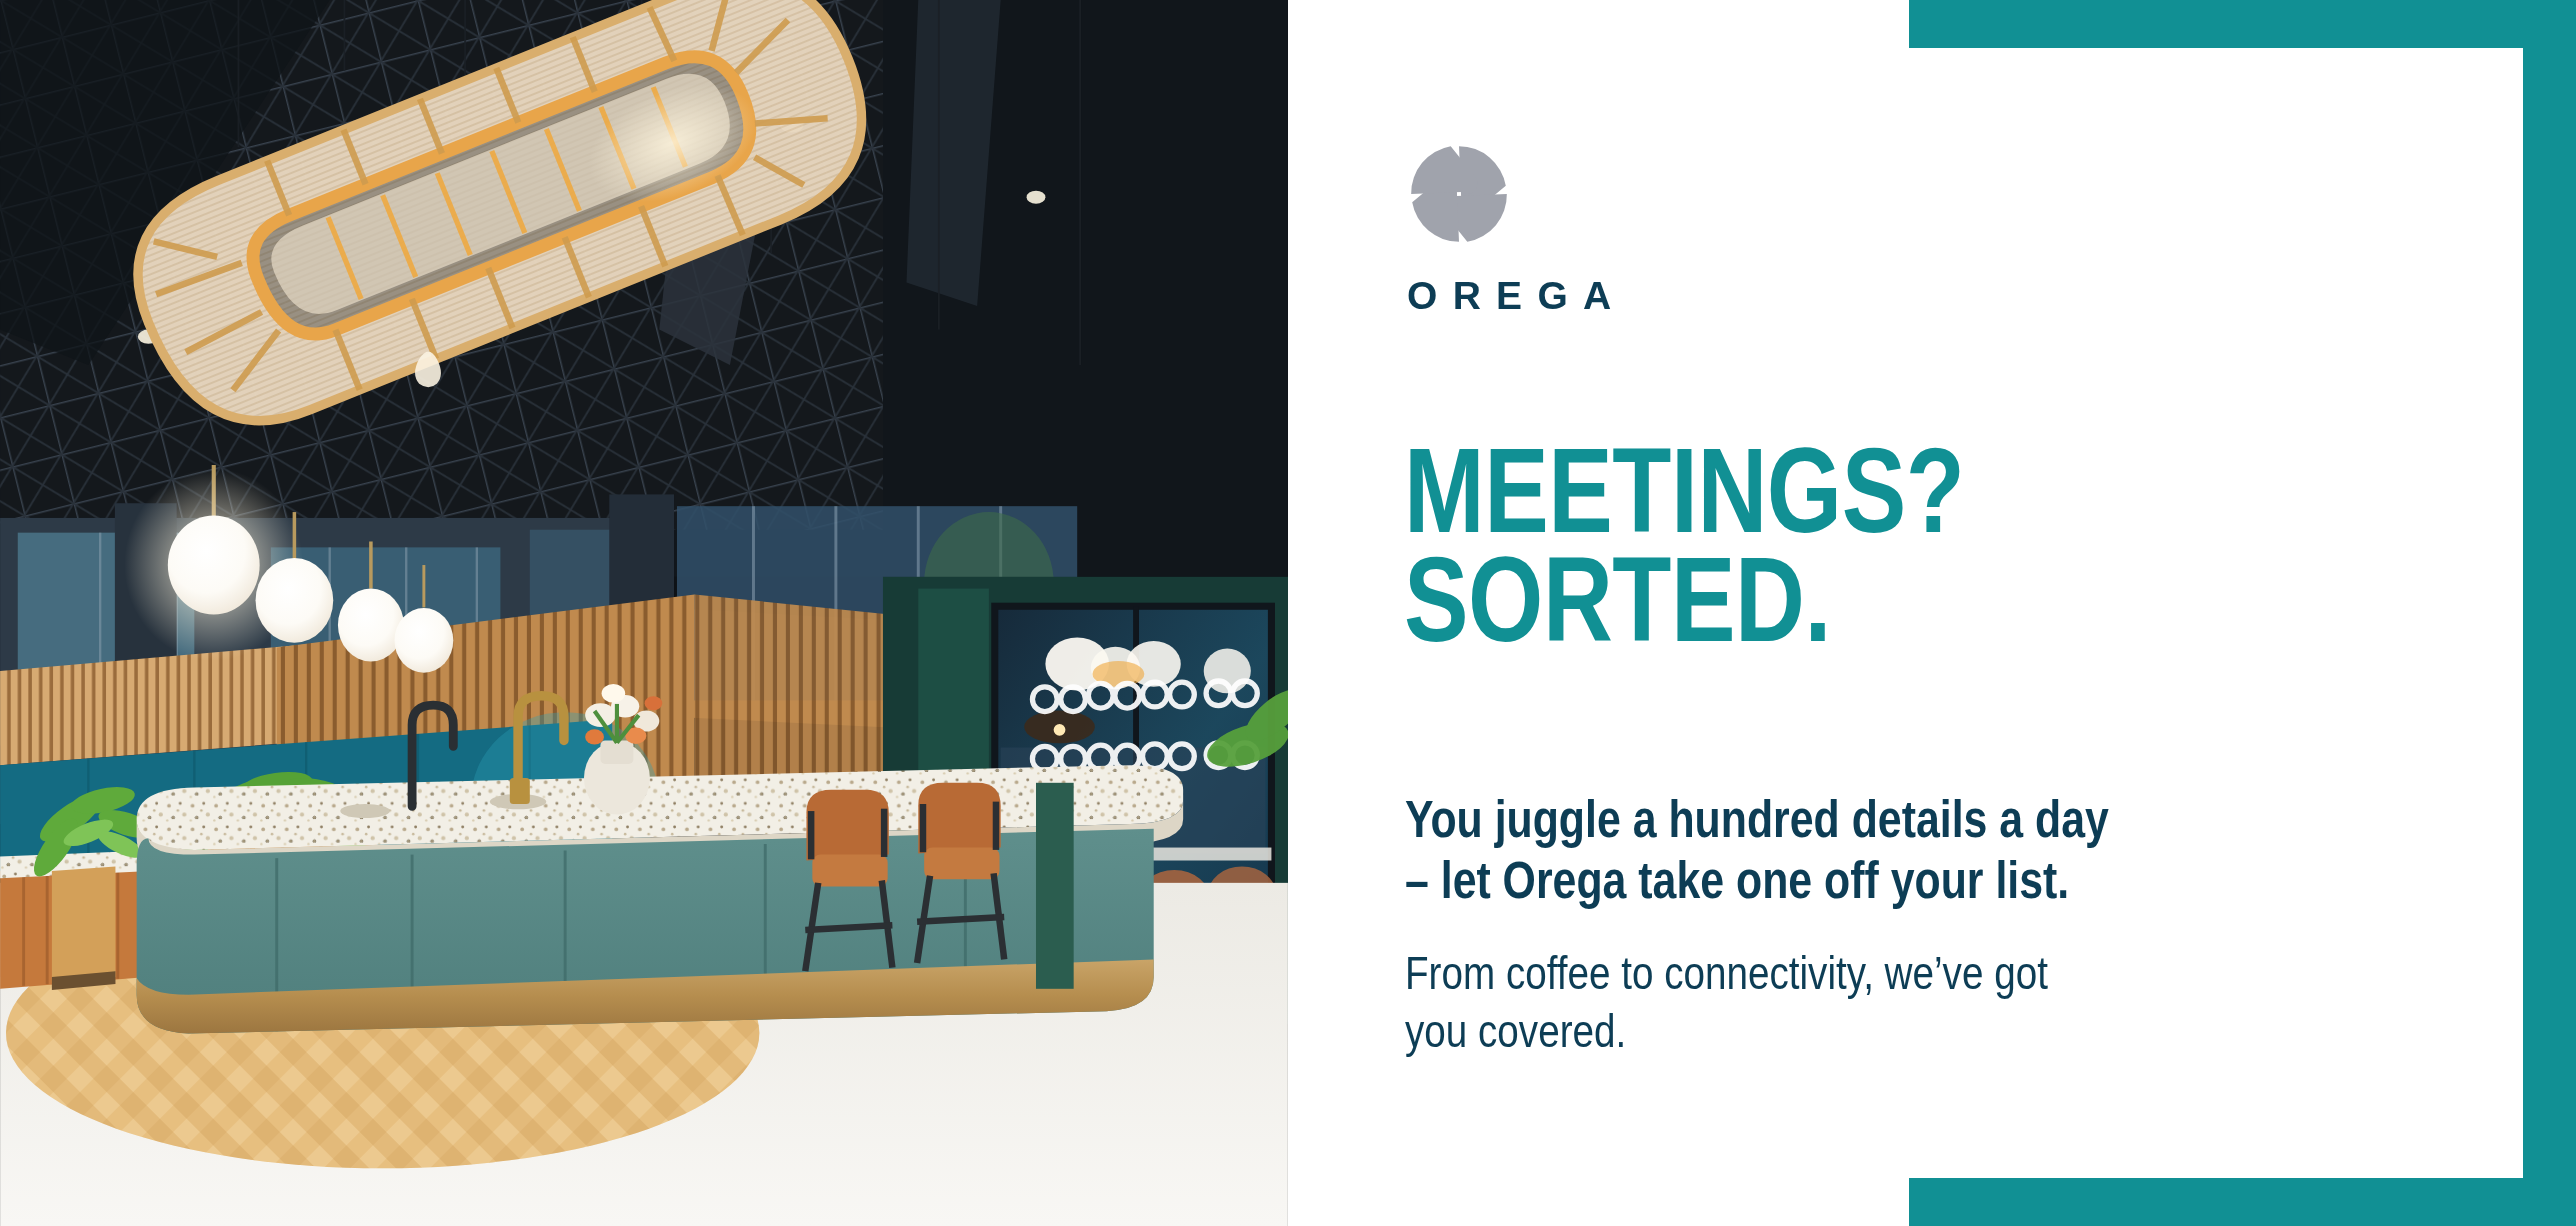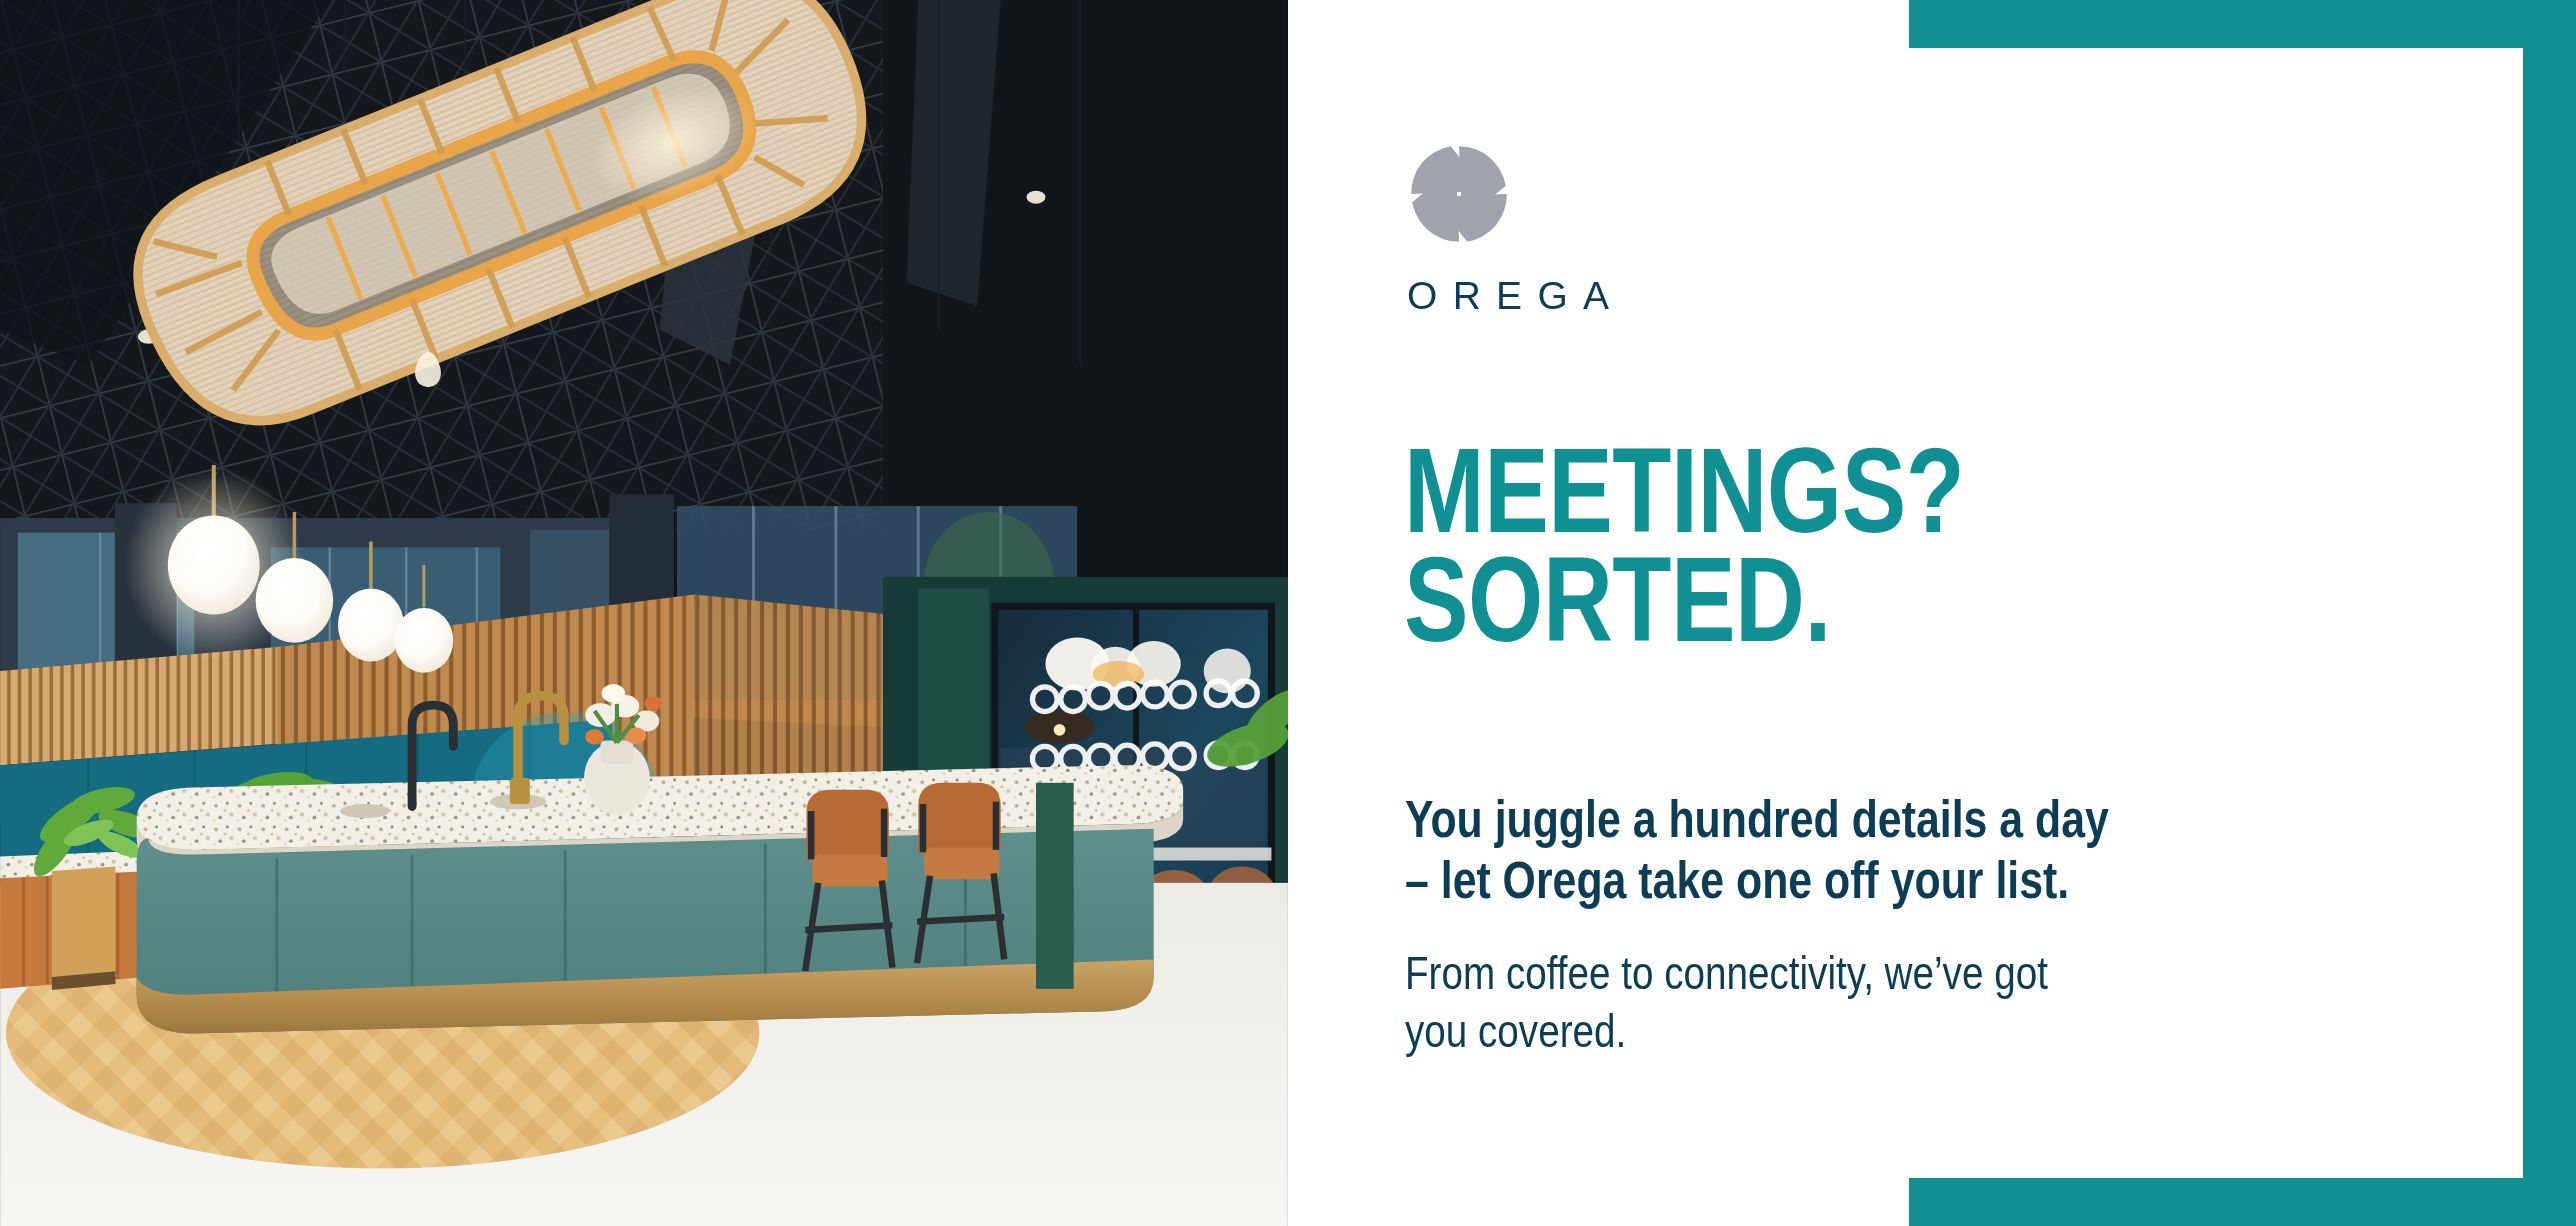--- a/index.html
+++ b/index.html
@@ -58,21 +58,21 @@
     width:1036px; height:1226px;
   }
 
   
   #logo-block { position:absolute; left:0; top:138px; width:530px; }
   #logo-mark { width:104px; height:112px; display:block; }
   #logo-word {
     display:block;
     margin-top:26px;
     font-size:39px;
-    font-weight:400;
+    font-weight:700;
     letter-spacing:15.3px;
     color:#0D3D55;
     line-height:1;
     white-space:nowrap;
   }
 
   
   #headline {
     position:absolute; left:-3.5px; top:436px;
     width:1001px;

